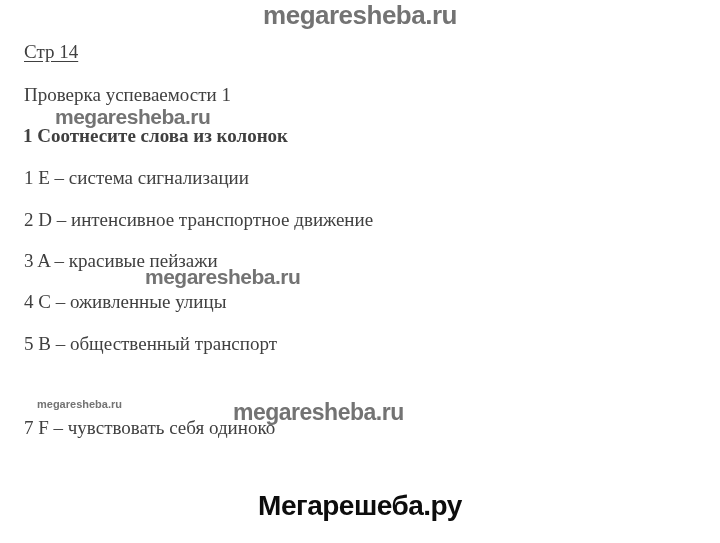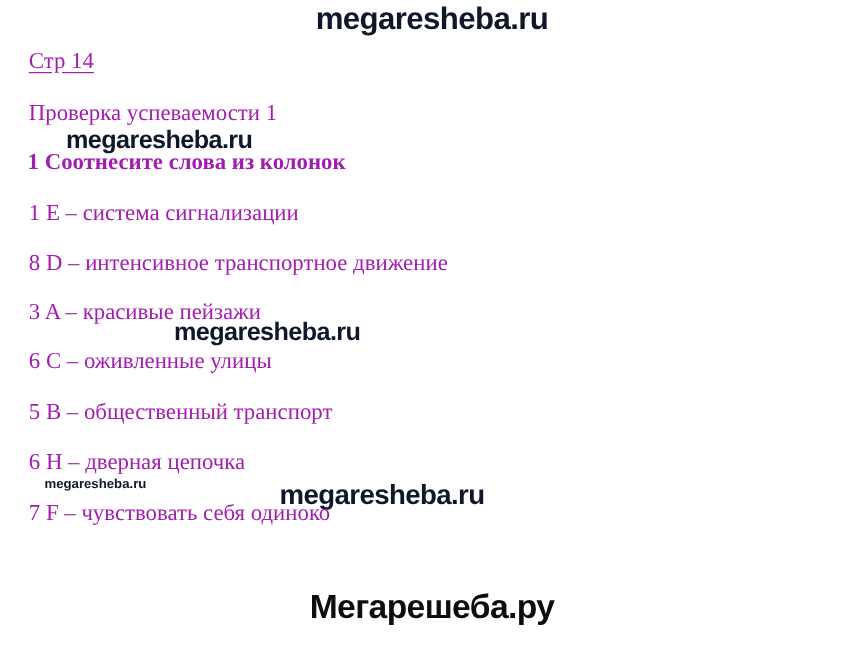--- a/index.html
+++ b/index.html
@@ -15,21 +15,21 @@
     overflow: hidden;
     font-family: "Liberation Serif", serif;
     color: #1b1b1b;
   }
   .abs { position: absolute; white-space: nowrap; }
 
   .serif-line {
     font-family: "Liberation Serif", serif;
     font-size: 19px;
     line-height: 1.1;
-    color: #a21caf;
+    color: #404040;
   }
   .page-ref {
     left: 24px;
     top: 42px;
     text-decoration: underline;
     text-underline-offset: 3px;
   }
   .section-title {
     left: 24px;
     top: 85px;
@@ -39,21 +39,21 @@
     left: 23px;
     top: 126px;
     font-weight: bold;
     font-size: 19px;
     text-align: center;
   }
 
   .wm {
     font-family: "Liberation Sans", sans-serif;
     font-weight: bold;
-    color: #0f172a;
+    color: #737373;
     letter-spacing: -0.5px;
   }
   .wm-top {
     left: 50%;
     transform: translateX(-50%);
     top: 0px;
     font-size: 26px;
   }
   .wm-inline {
     left: 55px;
@@ -110,31 +110,30 @@
   <div class="abs serif-line page-ref">Стр 14</div>
 
   <div class="abs serif-line section-title">Проверка успеваемости 1</div>
 
   <div class="abs wm wm-inline">megaresheba.ru</div>
 
   <div class="abs serif-line task-title">1 Соотнесите слова из колонок</div>
 
   <div class="abs serif-line answer a0">1 E – система сигнализации</div>
 
-  <div class="abs serif-line answer a1">8 D – интенсивное транспортное движение</div>
+  <div class="abs serif-line answer a1">2 D – интенсивное транспортное движение</div>
 
   <div class="abs serif-line answer a2">3 A – красивые пейзажи</div>
 
   <div class="abs wm wm-mid">megaresheba.ru</div>
 
-  <div class="abs serif-line answer a3">6 C – оживленные улицы</div>
+  <div class="abs serif-line answer a3">4 C – оживленные улицы</div>
 
   <div class="abs serif-line answer a4">5 B – общественный транспорт</div>
 
-  <div class="abs serif-line answer a5">6 H – дверная цепочка</div>
 
   <div class="abs wm wm-small">megaresheba.ru</div>
 
   <div class="abs wm wm-large">megaresheba.ru</div>
 
   <div class="abs serif-line answer a6">7 F – чувствовать себя одиноко</div>
 
 
   <div class="abs footer-logo">Мегарешеба.ру</div>
 

